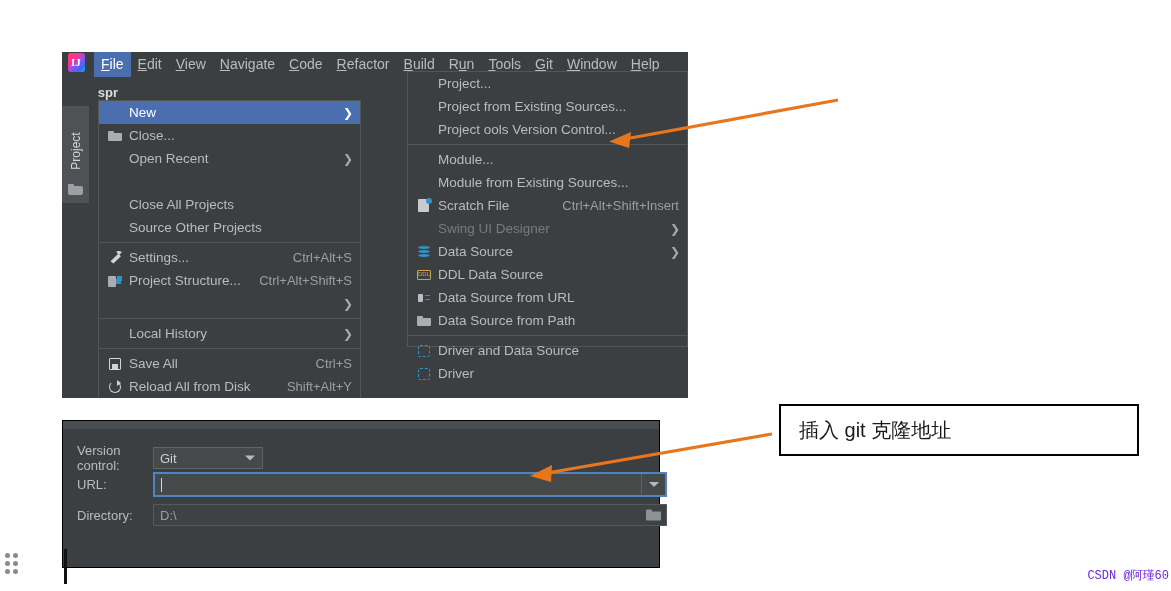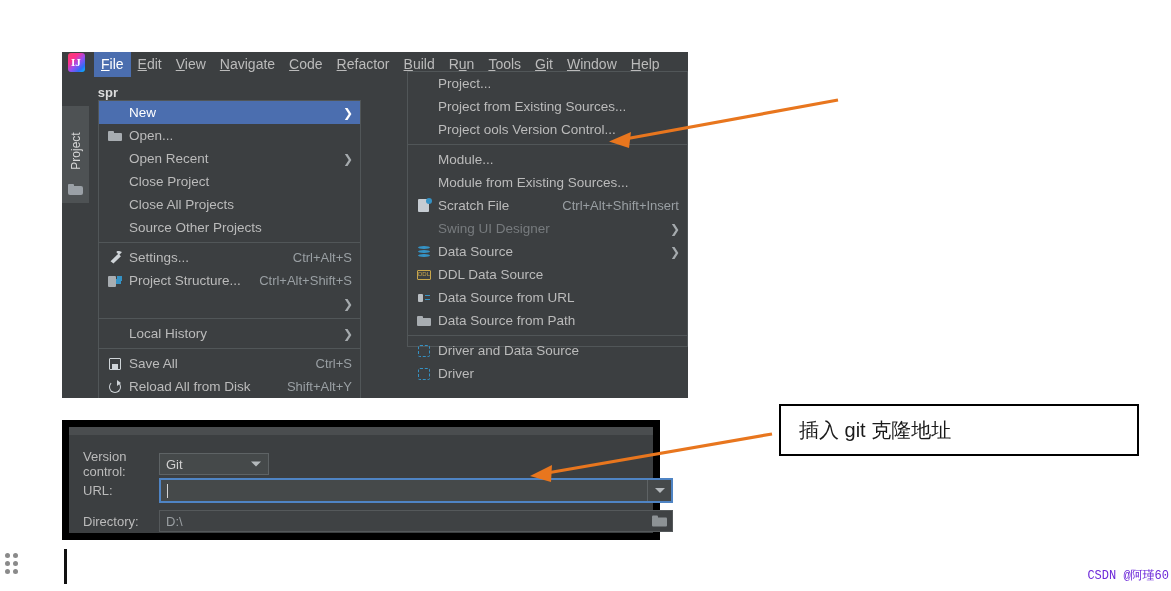--- a/index.html
+++ b/index.html
@@ -167,23 +167,23 @@
     font-size:6px;color:#c8a64b;text-align:center;line-height:7px;font-family:"Liberation Sans",sans-serif;}
   .ic-dsurl{position:absolute;left:2px;top:4px;width:12px;height:8px;}
   .ic-dsurl::before{content:"";position:absolute;left:0;top:0;width:5px;height:8px;background:#b9bec2;border-radius:1px;}
   .ic-dsurl::after{content:"";position:absolute;left:7px;top:1px;width:5px;height:1.6px;background:#3592c4;box-shadow:0 4px 0 #3592c4;}
   .ic-driver{position:absolute;left:2px;top:2px;width:12px;height:12px;border:1.6px dashed #3592c4;box-sizing:border-box;border-radius:2px;}
 
   
   #dialog {
     position: absolute;
     left: 62px; top: 420px;
-    width: 598px; height: 120px;
+    width: 598px; height: 148px;
     background: #3c3f41;
-    border: 7px solid #000000;
+    border: 1px solid #000000;
     box-sizing: border-box;
   }
   #dialog .dlg-top {
     position:absolute; left:0; top:0; width:100%; height:8px; background:#4a4d4f;
   }
   .frow {
     position: absolute; display: flex; align-items: center;
     font-size: 13px; color: #bbbbbb;
   }
   .flabel { width: 76px; text-align: left; color:#bbbbbb; }
@@ -317,30 +317,29 @@
     <div class="popup" id="file-menu">
       <div class="mrow sel">
         <span class="ico"></span>
         <span class="lbl">New</span>
         <span class="chev">❯</span>
       </div>
       <div class="mrow">
         <span class="ico">
             <span class="ic-folder"></span>
           </span>
-        <span class="lbl">Open...</span>
+        <span class="lbl">Close...</span>
       </div>
       <div class="mrow">
         <span class="ico"></span>
         <span class="lbl">Open Recent</span>
         <span class="chev">❯</span>
       </div>
       <div class="mrow">
         <span class="ico"></span>
-        <span class="lbl">Close Project</span>
       </div>
       <div class="mrow">
         <span class="ico"></span>
         <span class="lbl">Close All Projects</span>
       </div>
       <div class="mrow">
         <span class="ico"></span>
         <span class="lbl">Source Other Projects</span>
       </div>
       <div class="msep"></div>

